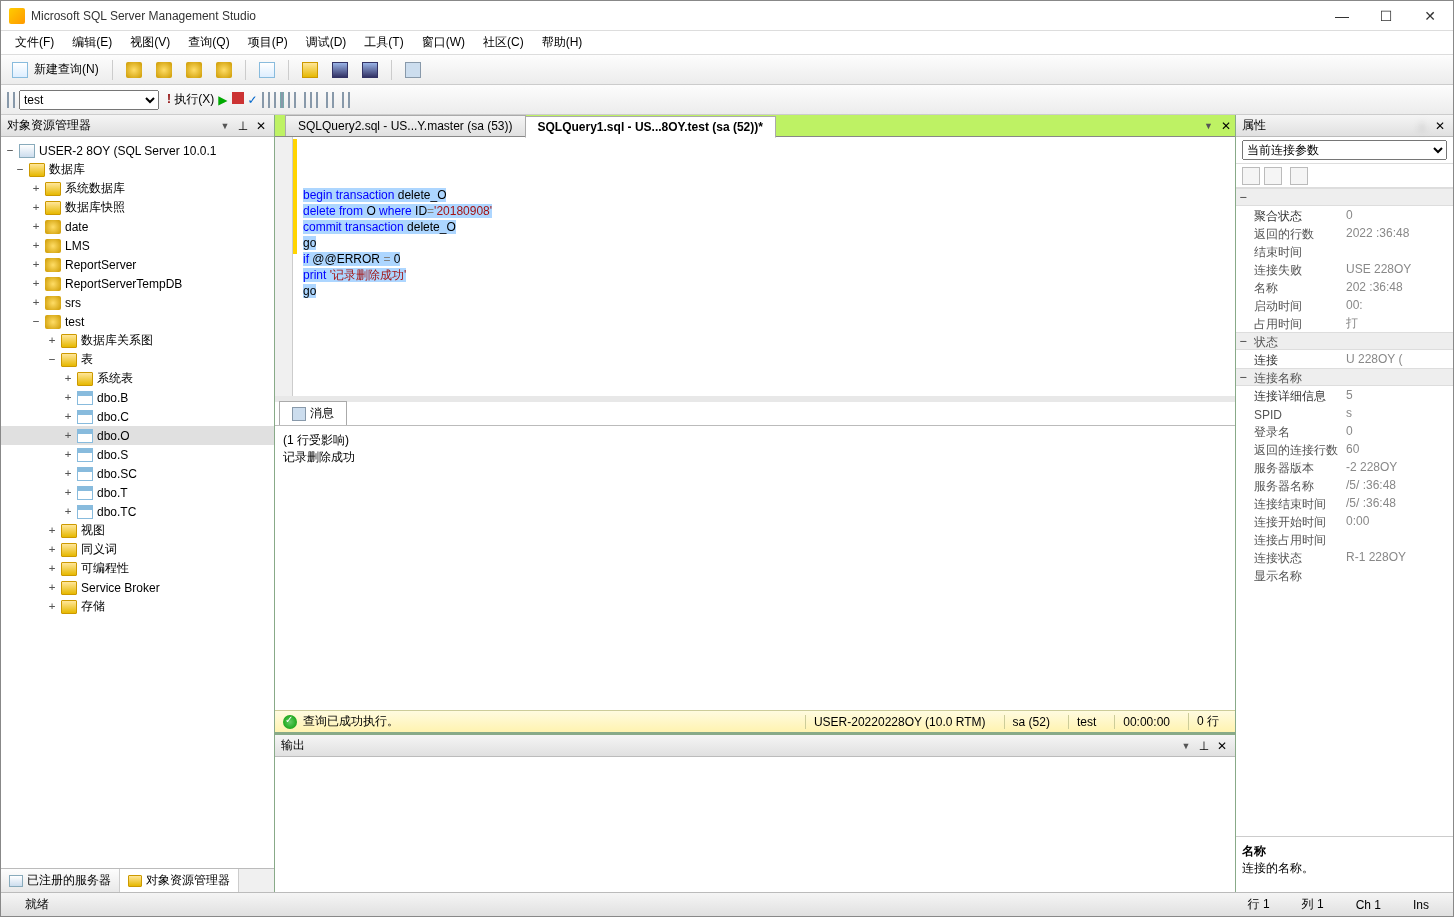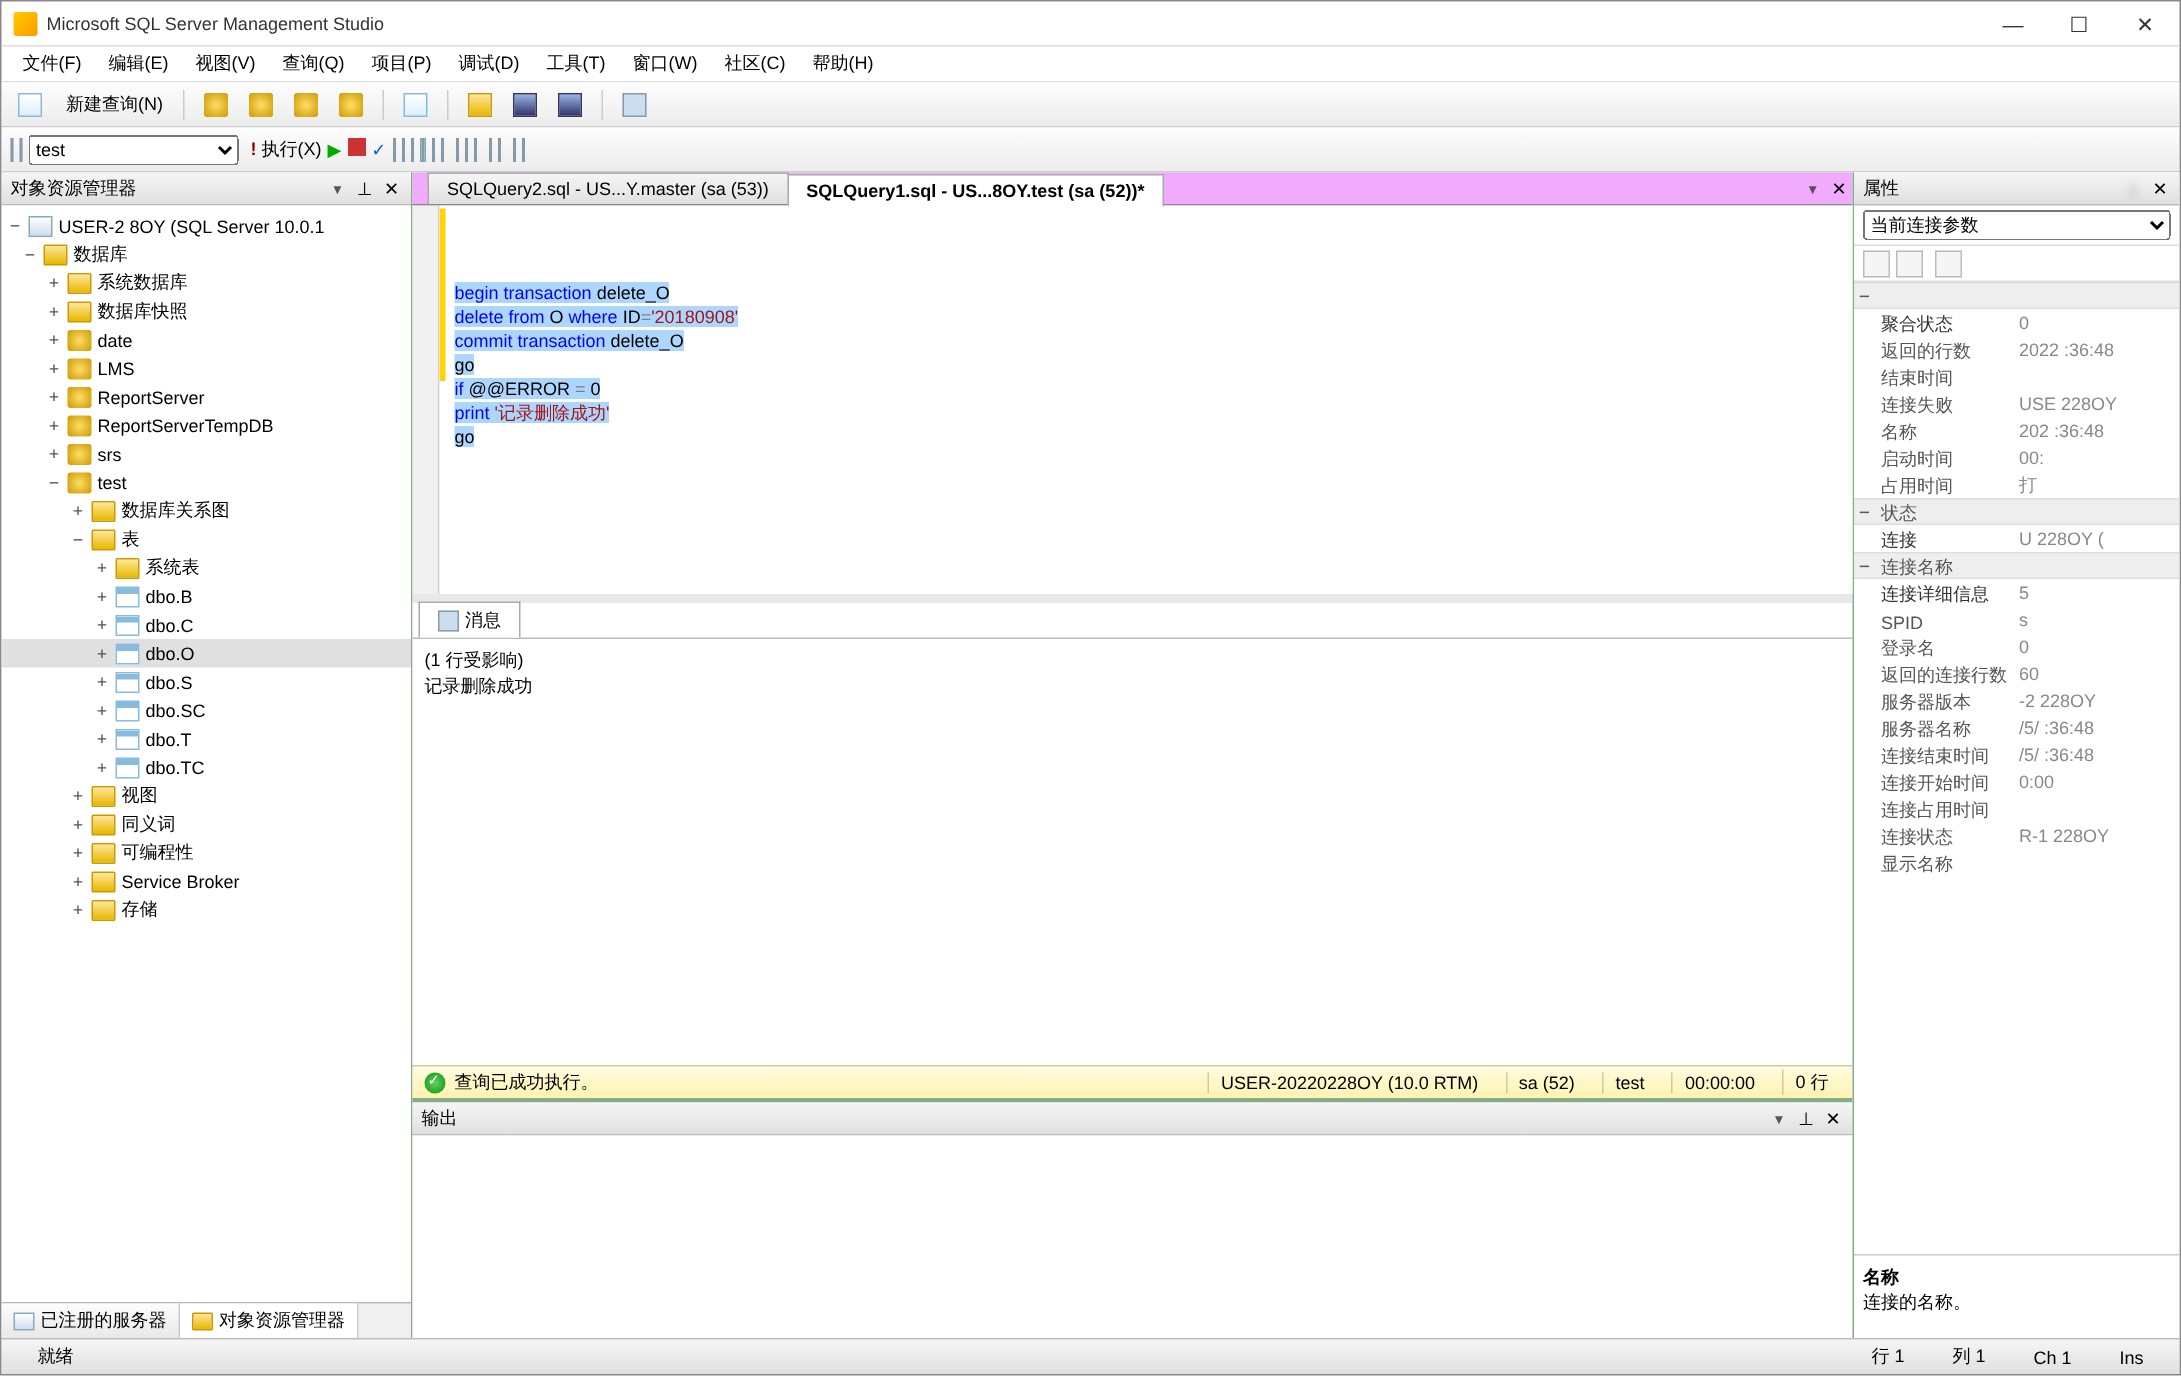--- a/index.html
+++ b/index.html
@@ -5,21 +5,21 @@
 * { box-sizing: border-box; margin: 0; padding: 0; font-family: "Microsoft YaHei", "Segoe UI", Tahoma, sans-serif; font-size: 12px; }
 body { background: #fff; width: 1454px; height: 917px; overflow: hidden; display: flex; flex-direction: column; border: 1px solid #888; }
 .titlebar { height: 30px; display: flex; align-items: center; padding: 0 8px; border-bottom: 1px solid #ddd; }
 .titlebar .appicon { width: 16px; height: 16px; background: linear-gradient(135deg,#ffcc00,#ff9900); border-radius: 2px; margin-right: 6px; }
 .titlebar .title { flex: 1; color: #333; }
 .titlebar .winbtns { display: flex; gap: 14px; }
 .titlebar .winbtns span { width: 30px; text-align: center; cursor: default; font-size: 14px; color: #333; }
 .menubar { height: 24px; display: flex; align-items: center; padding: 0 6px; border-bottom: 1px solid #ddd; gap: 2px; }
 .menubar span { padding: 2px 8px; }
 .toolbar { height: 30px; display: flex; align-items: center; padding: 2px 6px; border-bottom: 1px solid #ccc; gap: 4px; background: linear-gradient(#fdfdfd,#ececec); }
-.toolbar .btn { display: inline-flex; align-items: center; gap: 16px; padding: 2px 4px; border: 1px solid transparent; }
+.toolbar .btn { display: inline-flex; align-items: center; gap: 6px; padding: 2px 4px; border: 1px solid transparent; }
 .toolbar .sep { width: 1px; height: 20px; background: #ccc; margin: 0 4px; }
 .toolbar .ico { width: 16px; height: 16px; display: inline-block; }
 .ico-newq { background: linear-gradient(#fff,#def); border: 1px solid #8bd; }
 .ico-db { background: radial-gradient(circle,#ffdd66,#cc9900); border-radius: 2px; }
 .ico-open { background: linear-gradient(#ffe699,#e6b800); border: 1px solid #c90; }
 .ico-save { background: linear-gradient(#99b3e6,#336); border: 1px solid #336; }
 .ico-pane { background: #cde; border: 1px solid #89a; }
 .toolbar2 { height: 30px; display: flex; align-items: center; padding: 2px 6px; border-bottom: 1px solid #ccc; gap: 4px; background: linear-gradient(#fdfdfd,#ececec); }
 .toolbar2 select { height: 20px; font-size: 12px; }
 .toolbar2 .exec { color: #8b0000; font-weight: bold; }
@@ -40,21 +40,21 @@
 .nico.folder { background: linear-gradient(#ffe699,#e6b800); border: 1px solid #c90; border-radius: 1px; }
 .nico.server { background: linear-gradient(#fff,#cde); border: 1px solid #8ab; }
 .nico.db { background: radial-gradient(circle,#ffdd66,#cc9900); border-radius: 2px; }
 .nico.table { background: #fff; border: 1px solid #8bd; box-shadow: inset 0 4px 0 #8bd; }
 .node.sel { background: #e0e0e0; }
 .d1 { padding-left: 14px; } .d2 { padding-left: 30px; } .d3 { padding-left: 46px; } .d4 { padding-left: 62px; }
 .left-tabs { height: 24px; display: flex; border-top: 1px solid #bbb; background: #f0f0f0; }
 .left-tabs .ltab { display: flex; align-items: center; gap: 4px; padding: 0 8px; border-right: 1px solid #ccc; background: linear-gradient(#fdfdfd,#e8e8e8); }
 .left-tabs .ltab.active { background: #fff; }
 .center { flex: 1; display: flex; flex-direction: column; min-width: 0; }
-.tabs { height: 22px; display: flex; align-items: center; background: #f0abfc; padding-left: 10px; border-bottom: 1px solid #888; }
+.tabs { height: 22px; display: flex; align-items: center; background: #bef264; padding-left: 10px; border-bottom: 1px solid #888; }
 .tab { padding: 3px 12px; border: 1px solid #aaa; border-bottom: none; background: linear-gradient(#f5f5f5,#e0e0e0); margin-right: -1px; position: relative; }
 .tab.active { background: #fff; border-bottom: 1px solid #fff; top: 1px; font-weight: bold; z-index: 2; }
 .tabs .spacer { flex: 1; }
 .editor-wrap { flex: 0 0 265px; border-bottom: 6px solid #e8e8e8; display: flex; }
 .gutter { width: 18px; background: #f0f0f0; border-right: 1px solid #ccc; }
 .editor { flex: 1; background: #fff; padding: 2px 4px; font-family: Consolas, monospace; font-size: 13px; line-height: 16px; overflow: hidden; white-space: pre; position: relative; }
 .editor .ybar { position: absolute; left: 0; top: 2px; width: 4px; height: 115px; background: #ffd400; }
 .editor .code { margin-left: 6px; }
 .editor .hl { background: #add6ff; }
 .editor .kw { color: #00f; }

